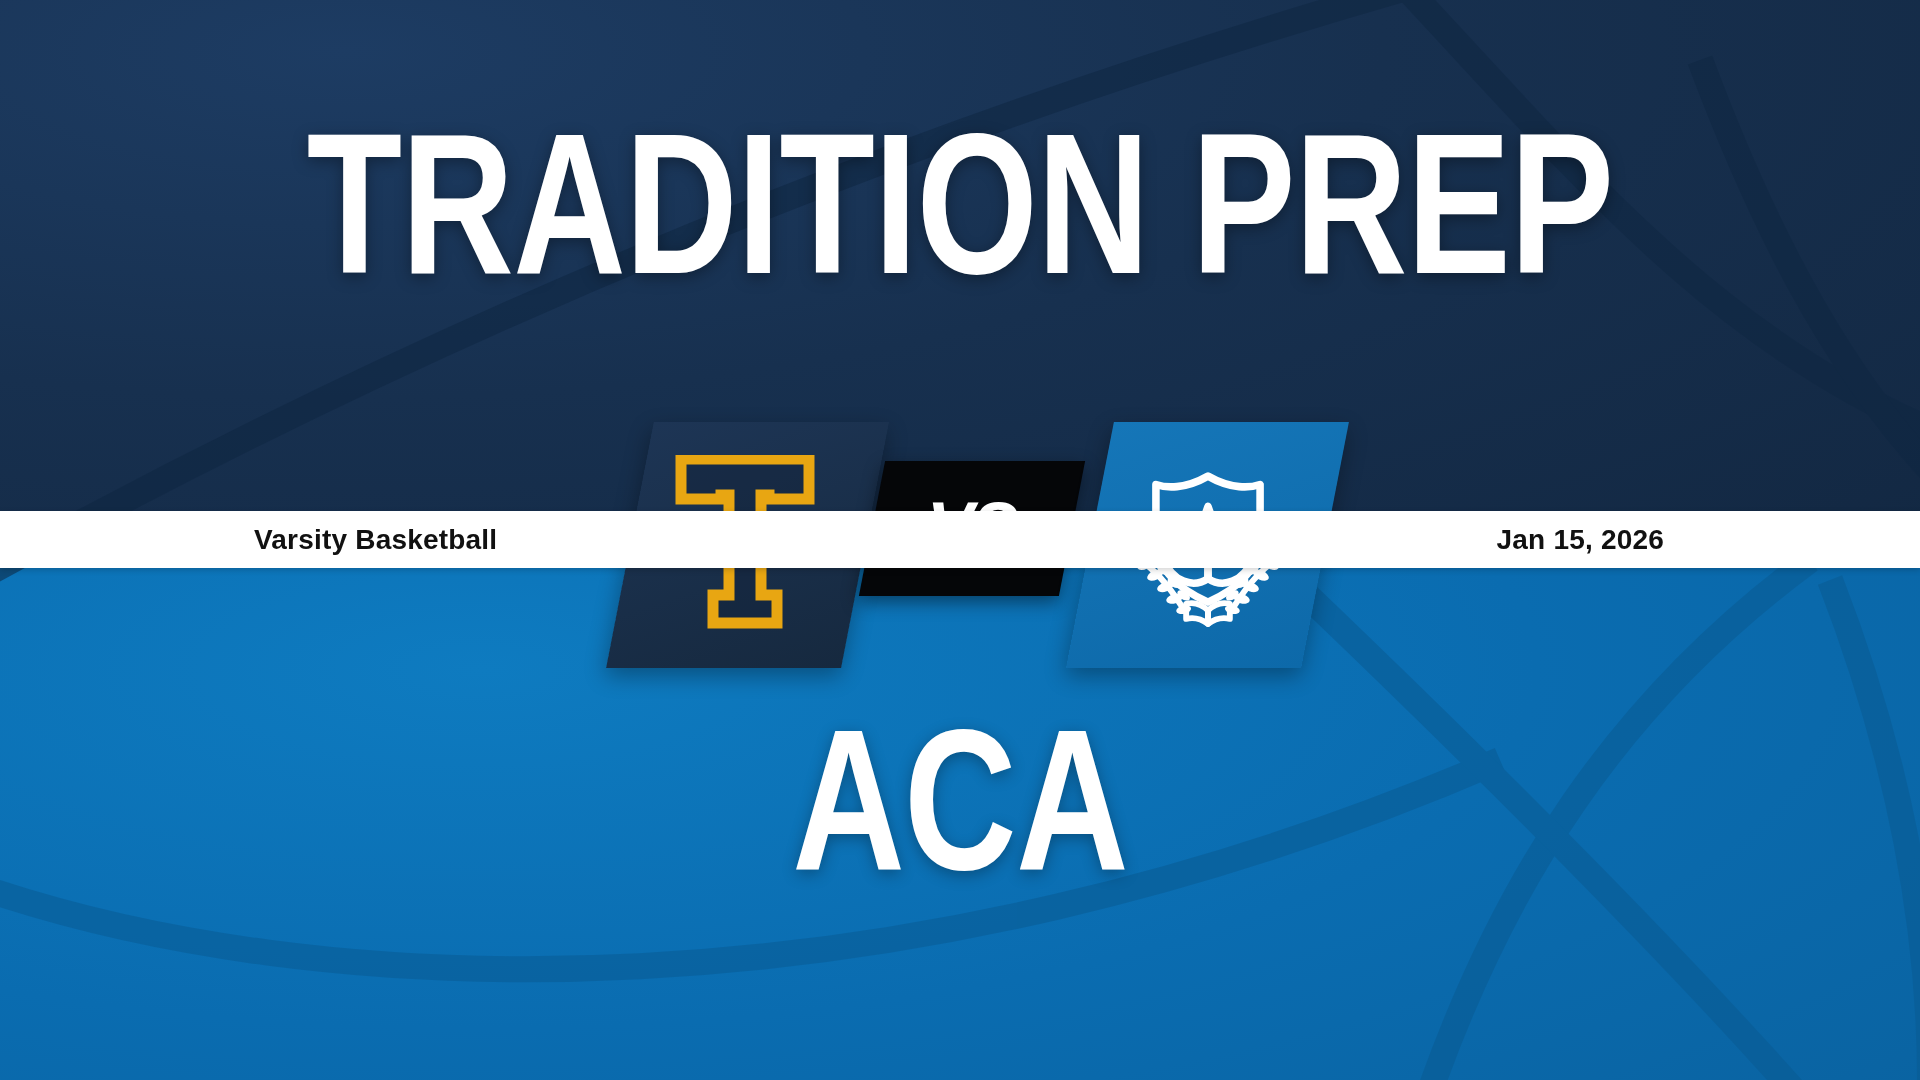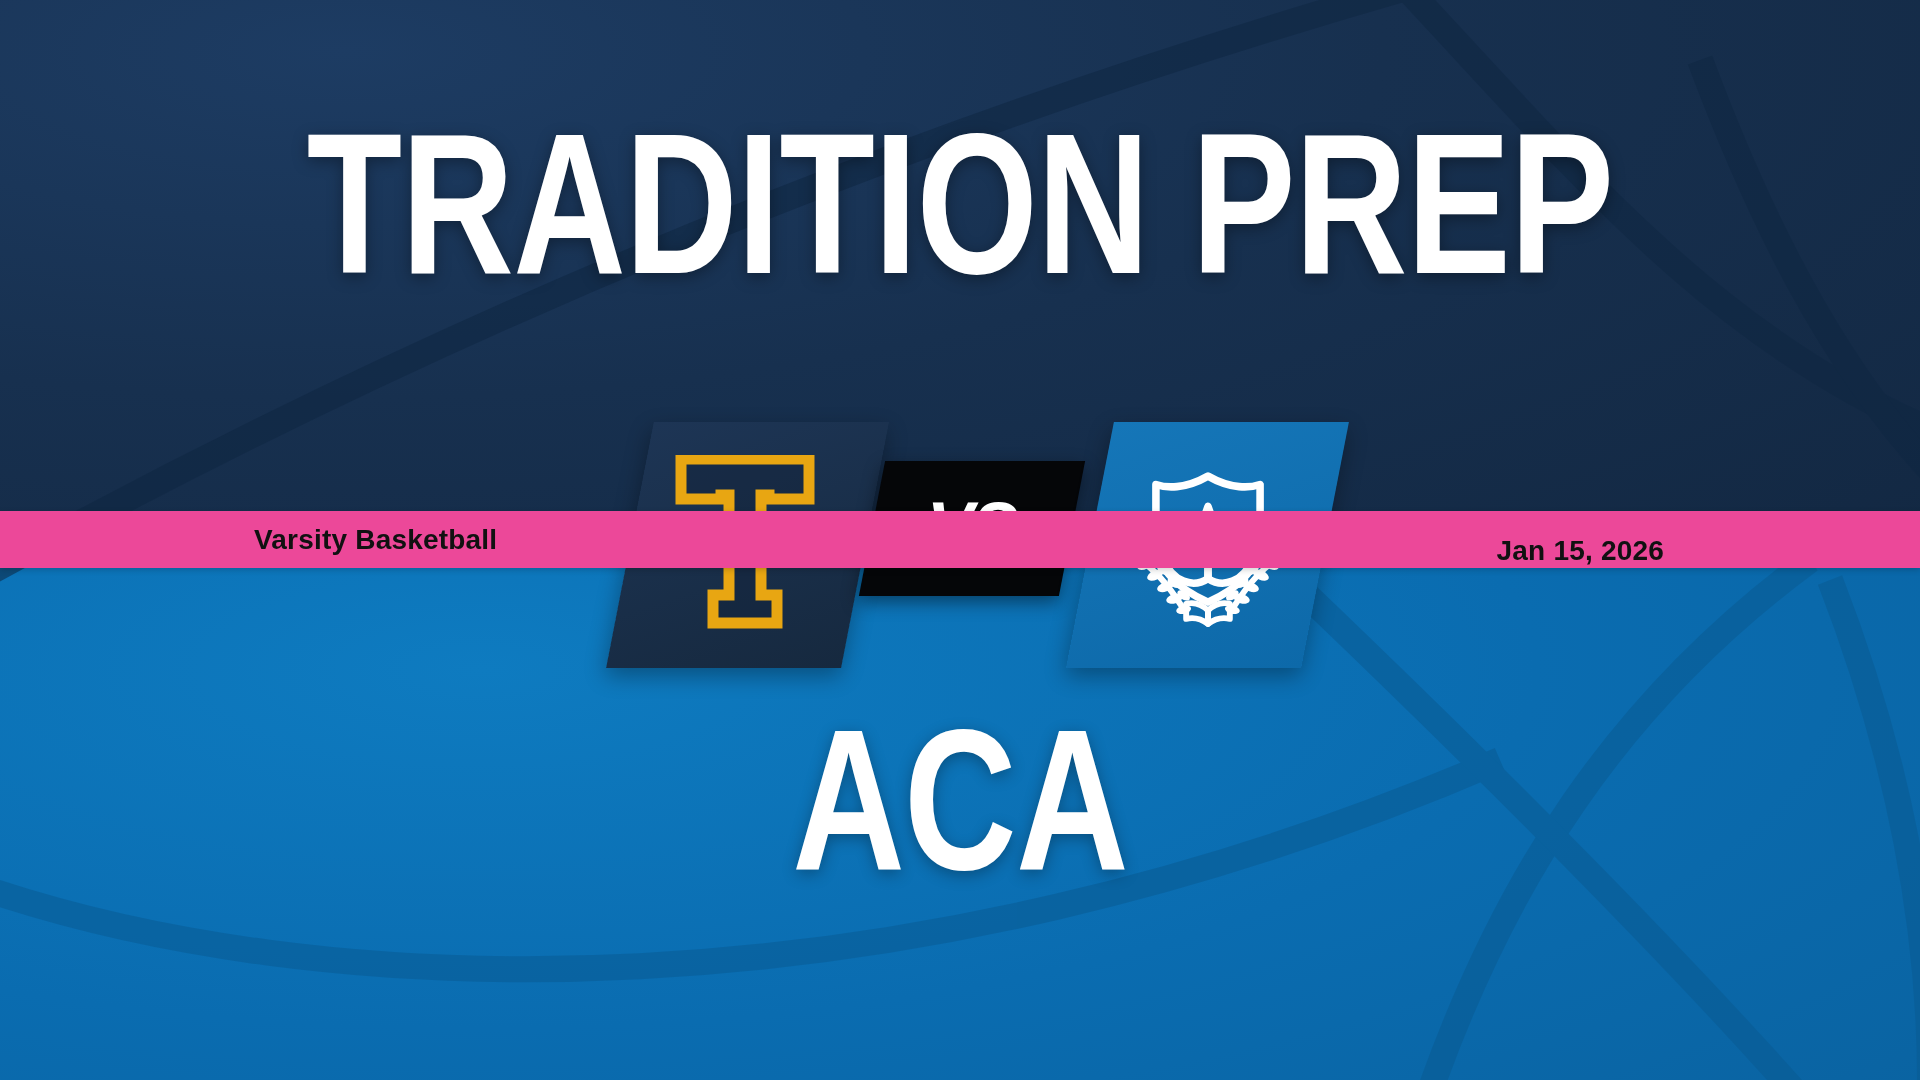--- a/index.html
+++ b/index.html
@@ -133,21 +133,21 @@
     transform: scaleX(0.92);
   }
 
   
   .banner {
     position: absolute;
     left: 0;
     top: 511px;
     width: 1920px;
     height: 57px;
-    background: #ec4899;
+    background: #ffffff;
     box-shadow: 0 2px 6px rgba(0,0,0,0.18);
   }
   .banner-sport {
     position: absolute;
     left: 254px;
     top: 0;
     height: 57px;
     display: flex;
     align-items: center;
     color: #111111;
@@ -161,21 +161,20 @@
     right: 256px;
     top: 0;
     height: 57px;
     display: flex;
     align-items: center;
     color: #111111;
     font-family: "Liberation Sans", sans-serif;
     font-weight: 700;
     font-size: 28px;
     letter-spacing: 0.2px;
-    margin-top: 11px;
   }
 </style>
 </head>
 <body>
 
 <div id="stage">
 
   <div class="bg-top"></div>
   <div class="bg-bottom"></div>
 

